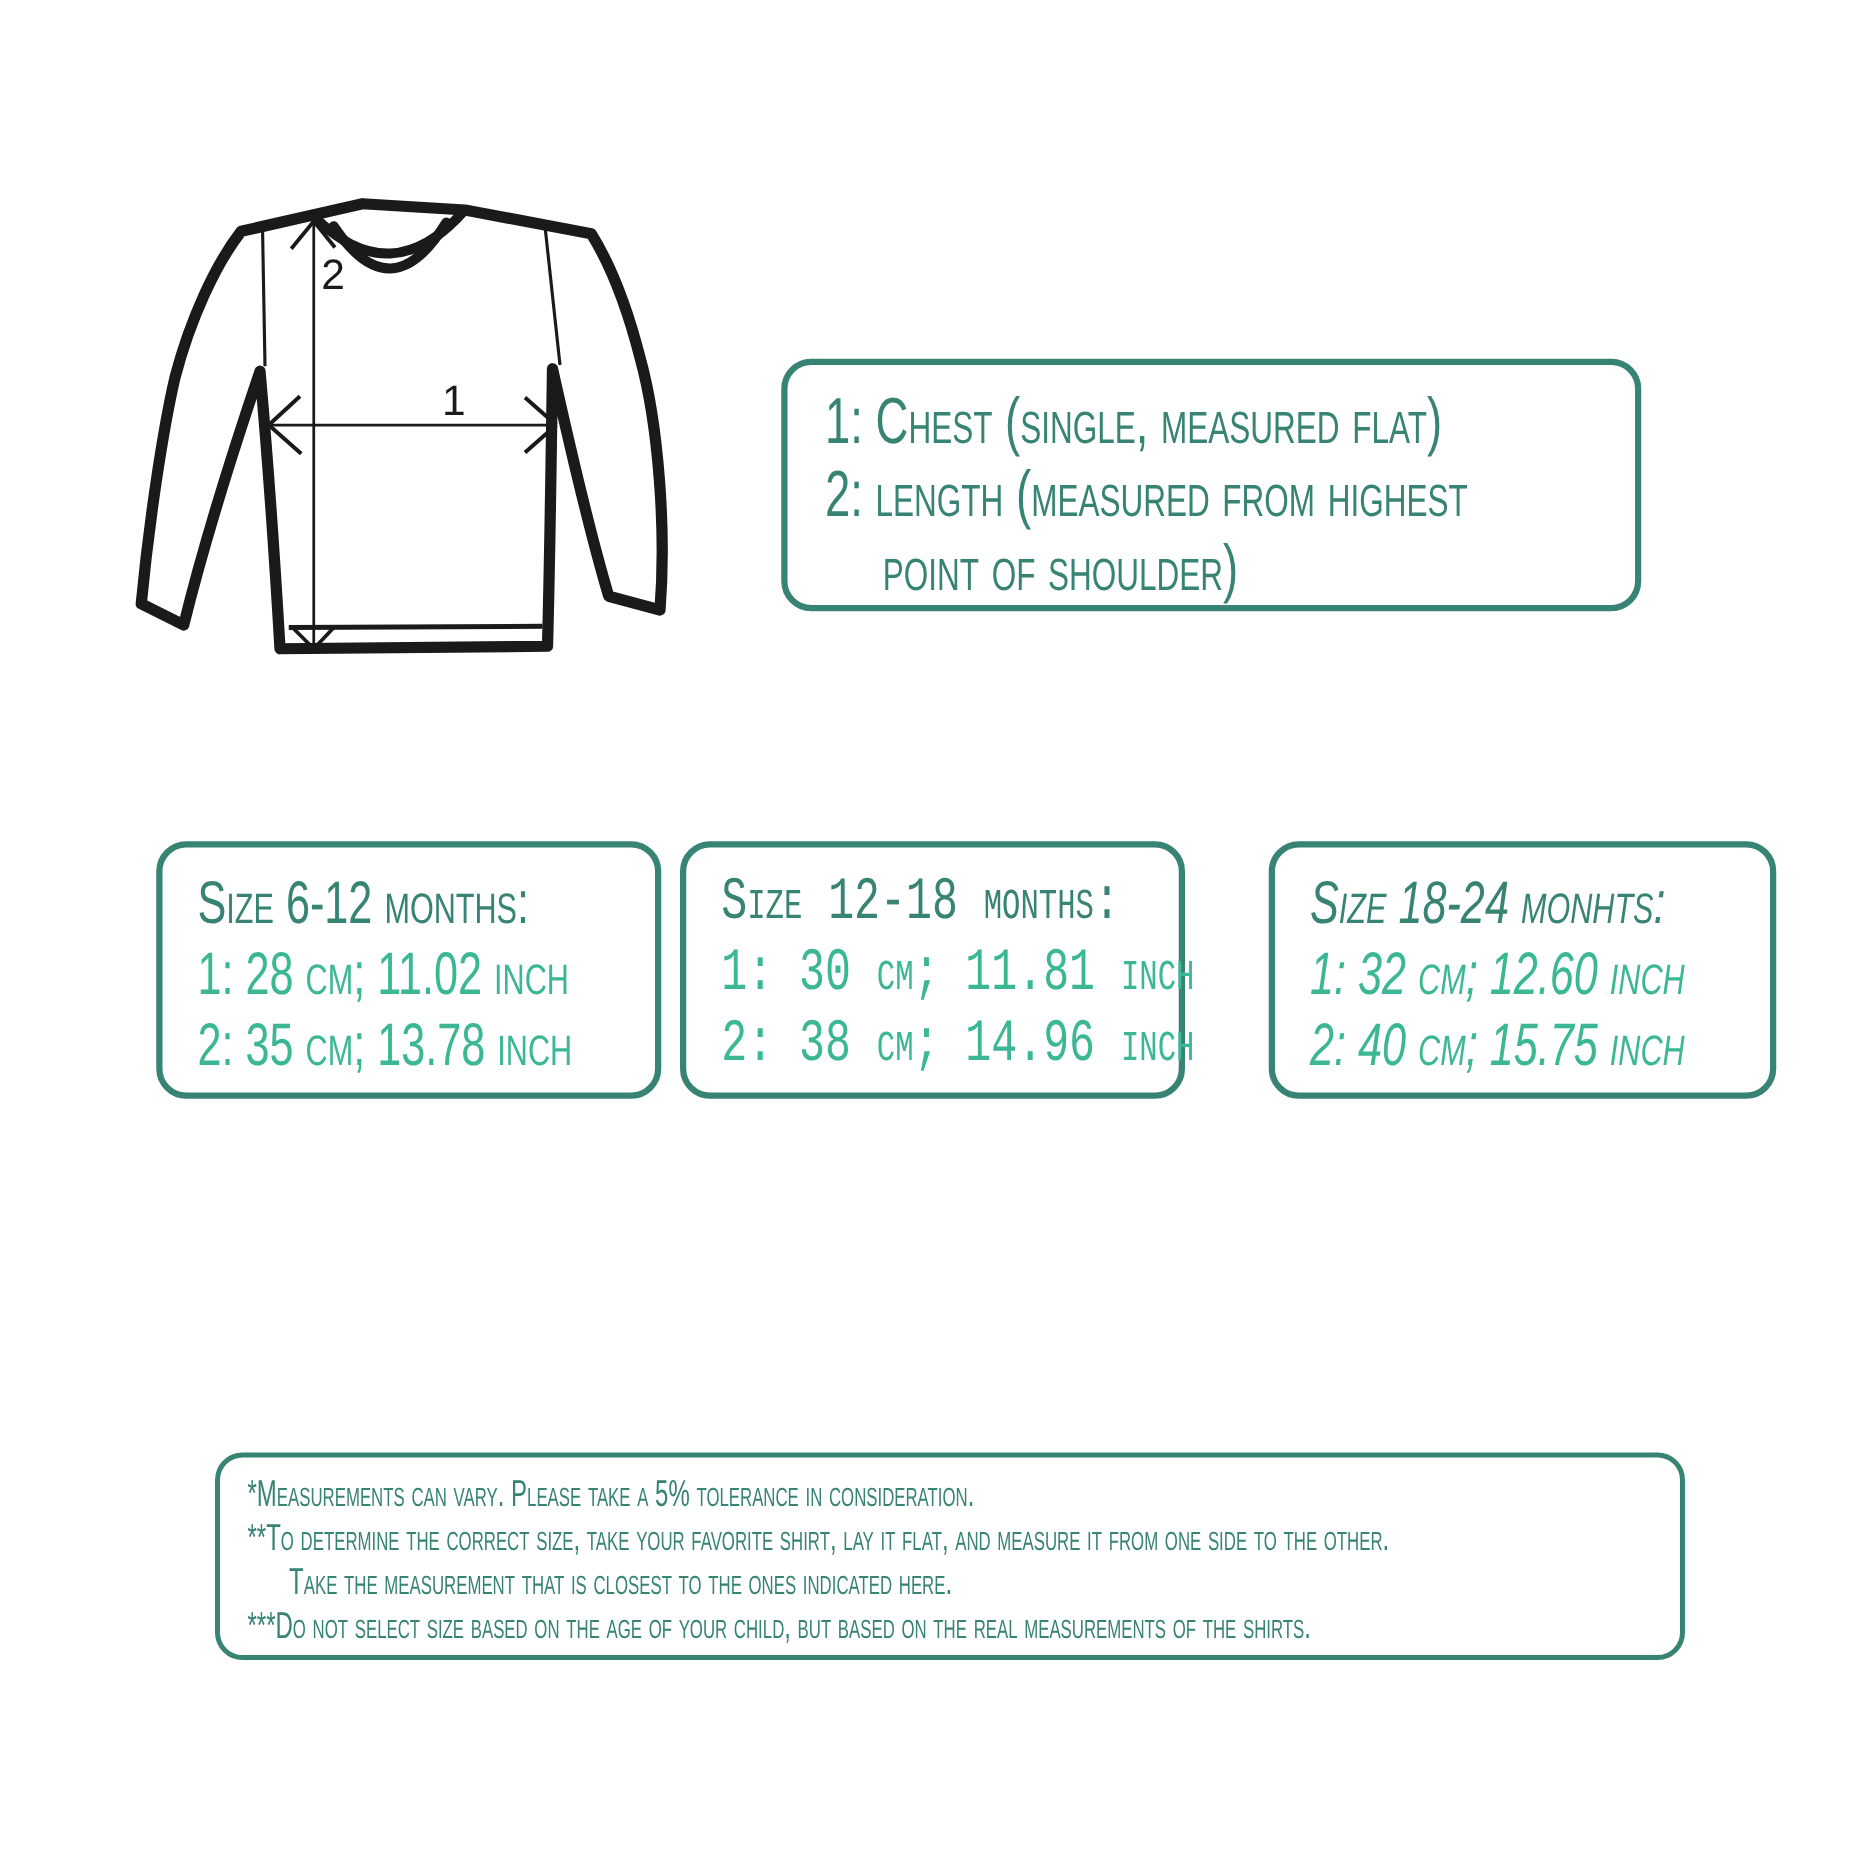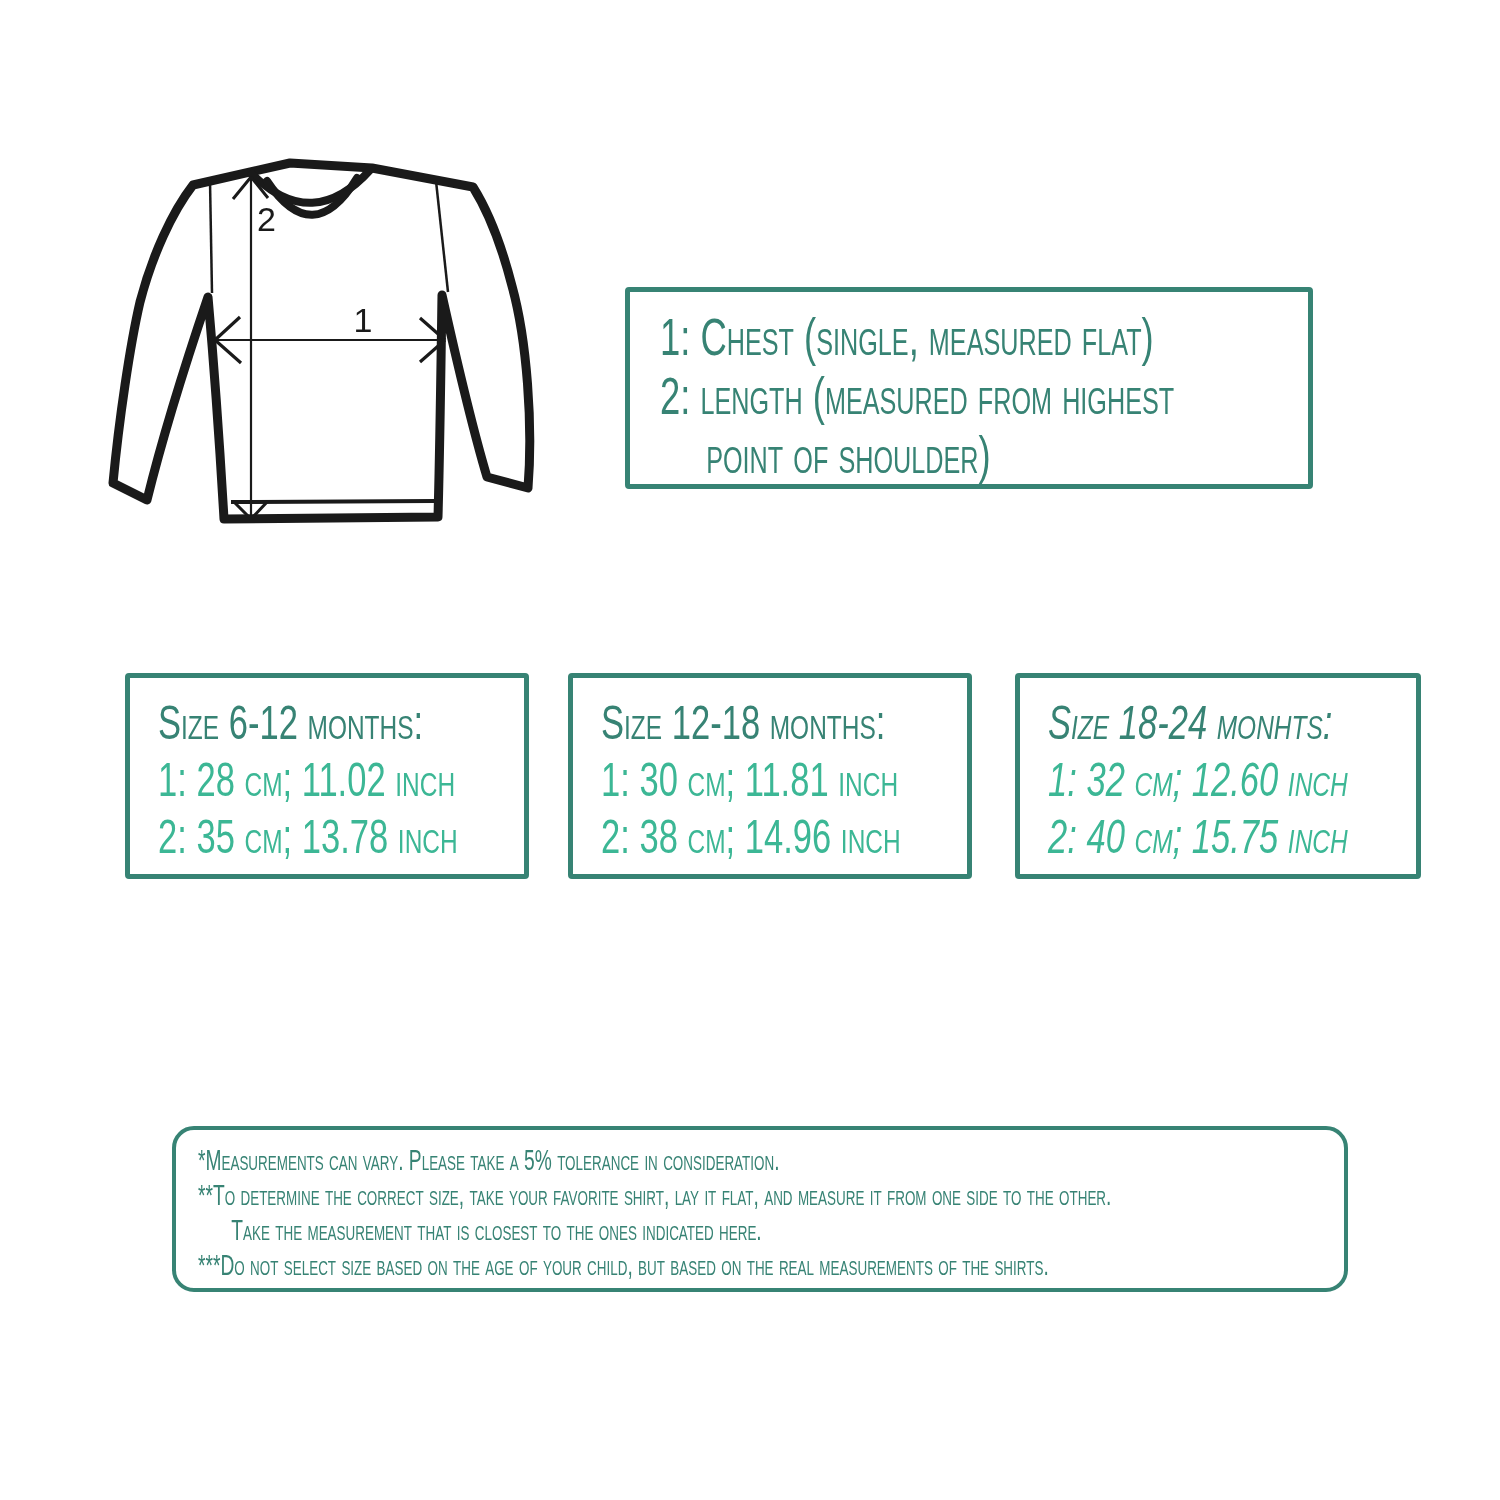--- a/index.html
+++ b/index.html
@@ -15,21 +15,21 @@
     font-family:"Liberation Sans", sans-serif;
     overflow:hidden;
   }
   .shirt-wrap{
     position:absolute;left:95px;top:140px;width:480px;height:415px;
   }
   .box{
     position:absolute;
     background:#fff;
     border:5px solid var(--teal-dark);
-    border-radius:4px;
+    border-radius:24px;
     box-sizing:border-box;
   }
   .ln{
     white-space:nowrap;
     font-variant:small-caps;
     transform-origin:0 50%;
   }
   
   .legend{
     left:625px;top:287px;width:688px;height:202px;
@@ -46,25 +46,25 @@
     top:673px;width:404px;height:206px;
     padding:16px 0 0 28px;
   }
   .sizebox .ln{
     font-size:48px;line-height:57px;
     transform:scaleX(0.72);
   }
   .sizebox .ttl{color:var(--teal-dark);}
   .sizebox .val{color:var(--teal-light);}
   #sizebox-1{left:125px;}
-  #sizebox-2{left:568px;}
+  #sizebox-2{left:544px;font-family:Liberation Mono, monospace;}
   #sizebox-3{left:1015px;width:406px;font-style:italic;}
   
   .notes{
-    left:172px;top:1126px;width:1176px;height:166px;
+    left:172px;top:1162px;width:1176px;height:166px;
     border-width:4px;border-radius:22px;
     padding:12px 0 0 22px;
   }
   .notes .ln{
     color:var(--teal-dark);
     font-size:30px;line-height:35px;
     transform:scaleX(0.64);
   }
   .notes .indent{padding-left:52px;}
 </style>

